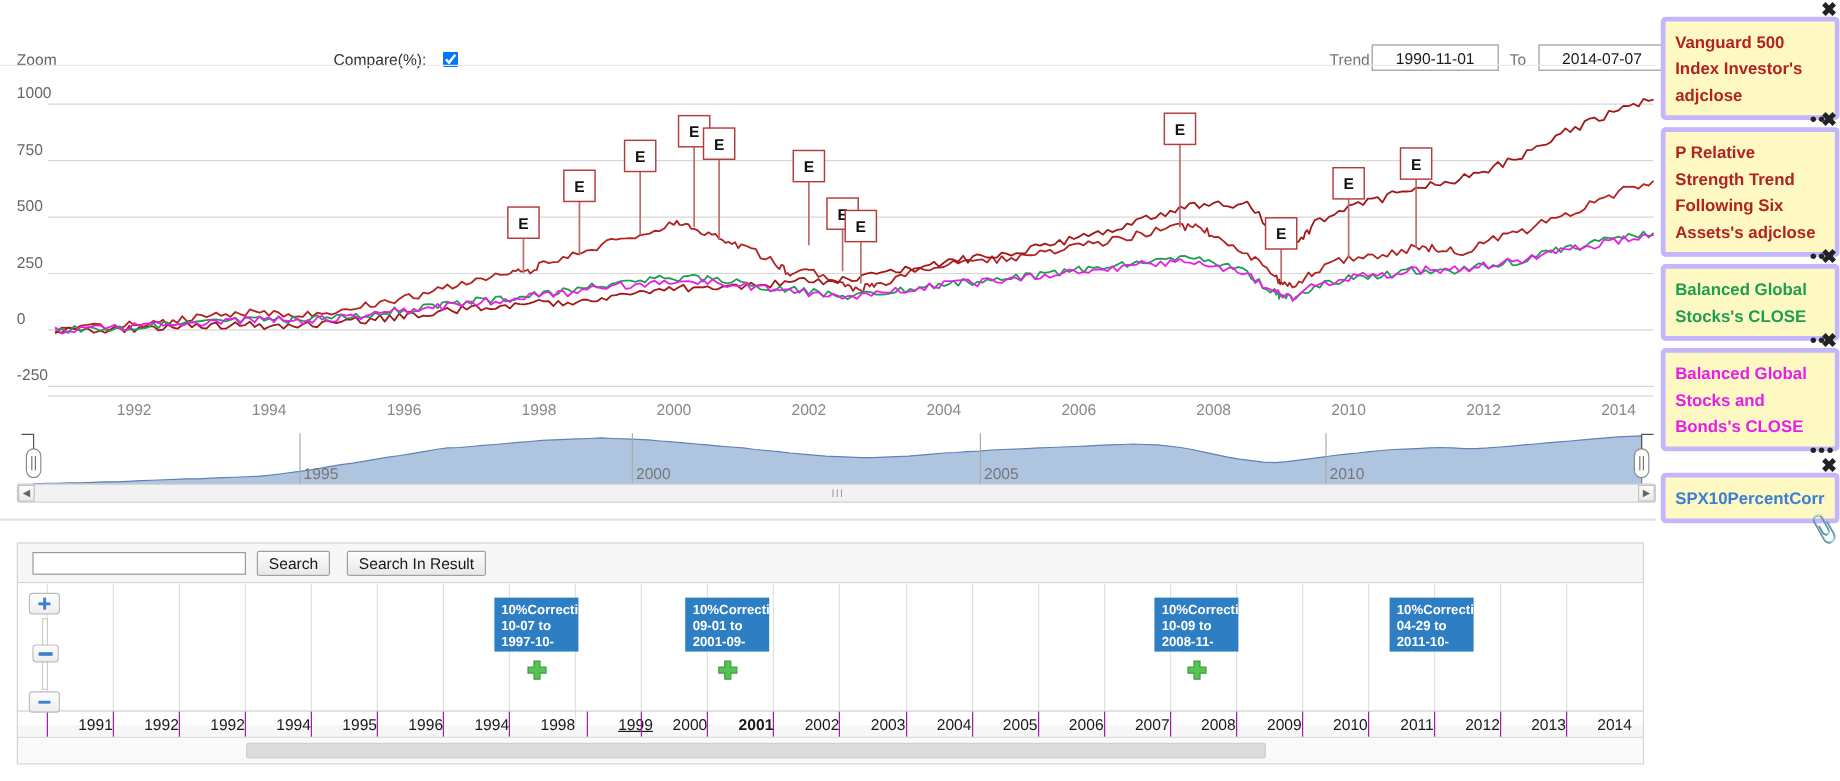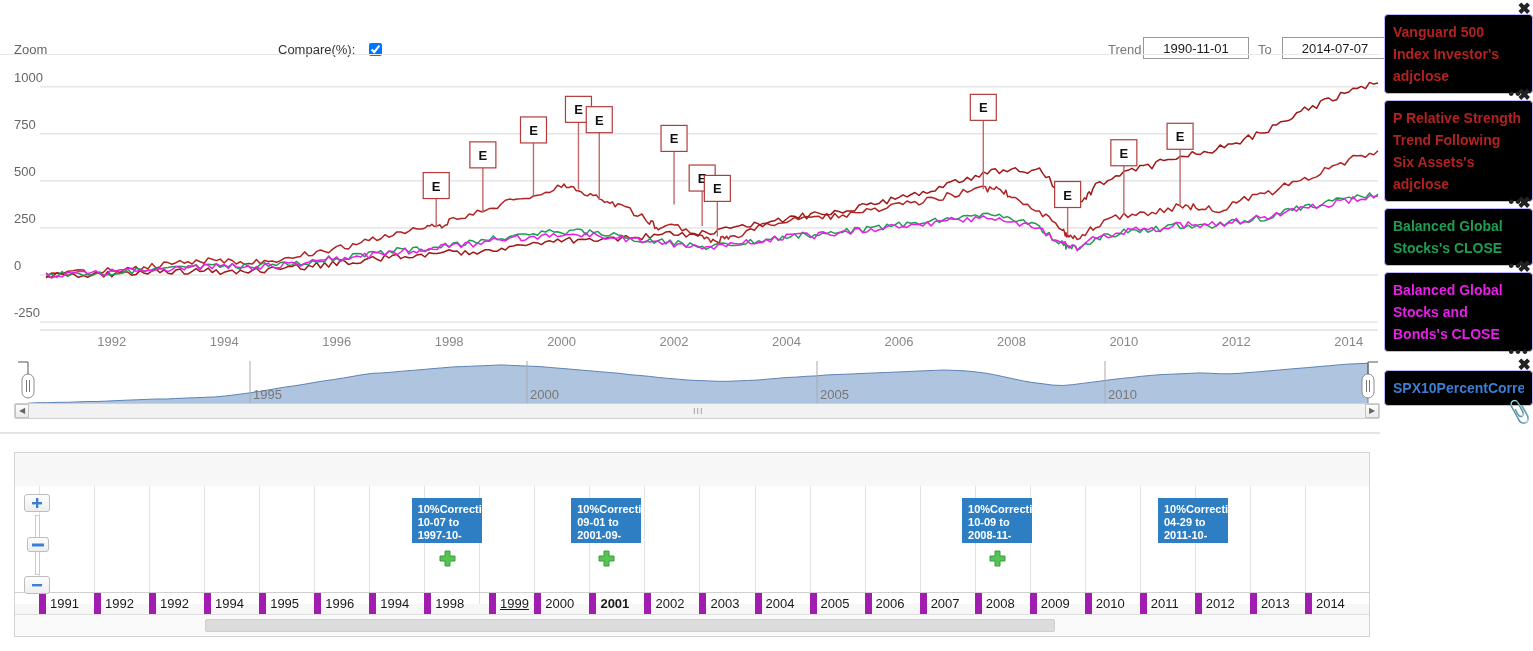--- a/index.html
+++ b/index.html
@@ -30,37 +30,37 @@
   .navsb{position:absolute;left:14px;top:403px;width:1366px;height:16px;background:#f2f2f2;border:1px solid #cfcfcf;border-radius:2px;box-sizing:border-box;}
   .navsb .arrow{position:absolute;top:0;width:14px;height:14px;background:linear-gradient(#fdfdfd,#ebebeb);border:1px solid #c4c4c4;box-sizing:border-box;font-size:8px;line-height:12px;text-align:center;color:#666;}
   .navsb .arrow.l{left:0;}
   .navsb .arrow.r{right:0;}
   .navsb .grip{position:absolute;left:50%;top:4px;margin-left:-4px;width:8px;height:7px;color:#999;font-size:9px;line-height:7px;letter-spacing:1px;}
   .hsplit{position:absolute;left:0;top:432px;width:1380px;height:2px;background:#e3e3e3;}
 
   
   .legend{position:absolute;left:1384px;top:14px;width:149px;}
   .lgi{position:relative;margin-bottom:6px;}
-  .lgi .box{border:1px solid #c4b5fd;border-radius:4px;padding:6px 8px 6px 8px;background:#000000;min-height:18px;}
+  .lgi .box{border:4px solid #c4b5fd;border-radius:4px;padding:6px 8px 6px 8px;background:#fef9c3;min-height:18px;}
   .lgi .txt{font-weight:bold;font-size:14px;line-height:22px;word-break:break-word;}
   .lgi .x{position:absolute;right:2px;top:-12px;font-size:16px;font-weight:bold;color:#222;cursor:pointer;line-height:14px;}
   .lgi .dots{position:absolute;right:4px;bottom:-5px;font-size:17px;letter-spacing:1px;color:#222;line-height:10px;cursor:pointer;}
   .lgi .clip{position:absolute;right:0px;bottom:-14px;font-size:20px;color:#555;cursor:pointer;line-height:16px;transform:rotate(12deg);}
   .lgi .box.nowrap .txt{white-space:nowrap;overflow:hidden;}
 
   
   .tl{position:absolute;left:14px;top:452px;width:1356px;height:185px;border:1px solid #d4d4d4;background:#f7f7f7;box-sizing:border-box;}
   .tl-search{position:absolute;left:0;top:0;width:100%;height:33px;border-bottom:1px solid #d4d4d4;box-sizing:border-box;}
   .tl-input{position:absolute;left:12px;top:7px;width:178px;height:19px;border:1px solid #999;background:#fff;font-family:"Liberation Sans",sans-serif;font-size:13px;padding:0 3px;box-sizing:border-box;}
   .tl-btn{position:absolute;top:6px;height:21px;border:1px solid #a0a0a0;border-radius:2px;background:linear-gradient(#fdfdfd,#e8e8e8);font-family:"Liberation Sans",sans-serif;font-size:13px;color:#1a1a1a;padding:0 9px;cursor:pointer;}
   .tl-btn.b1{left:199px;}
   .tl-btn.b2{left:274px;}
   .tl-body{position:absolute;left:0;top:33px;width:100%;height:118px;background:#fff;overflow:hidden;}
   .tl-axis{position:absolute;left:0;top:139px;width:100%;height:22px;border-top:1px solid #d0d0d0;}
-  .tl-yr{position:absolute;top:0;height:22px;border-left:7px solid #a21caf;box-sizing:border-box;font-size:13px;color:#1a1a1a;line-height:21px;padding-left:4px;}
+  .tl-yr{position:absolute;top:0;height:22px;border-left:1px solid #a21caf;box-sizing:border-box;font-size:13px;color:#1a1a1a;line-height:21px;padding-left:4px;text-align:right;}
   .tl-gl{position:absolute;top:0;width:1px;height:118px;background:#e2e2e2;}
   .tl-band{position:absolute;height:45px;background:#2e7ec4;color:#fff;font-weight:bold;font-size:11px;line-height:13px;padding:5px 6px 0 6px;box-sizing:border-box;overflow:hidden;cursor:pointer;}
   .tl-plus{position:absolute;width:17px;height:17px;cursor:pointer;}
   .tl-plus svg{display:block;}
   .tl-sb{position:absolute;left:0;bottom:0;width:100%;height:22px;background:#fafafa;border-top:1px solid #ddd;box-sizing:border-box;}
   .tl-sb .thumb{position:absolute;left:190px;top:4px;width:850px;height:13px;background:#dcdcdc;border:1px solid #cfcfcf;border-radius:2px;box-sizing:border-box;}
 
   
   .vz{position:absolute;left:24px;top:494px;width:28px;height:100px;}
   .vz .btn{position:absolute;left:0;width:26px;height:18px;border:1px solid #bdbdbd;border-radius:3px;background:linear-gradient(#fdfdfd,#eeeeee);box-sizing:border-box;cursor:pointer;}
@@ -223,20 +223,25 @@
     <div class="lgi" style="margin-top: 14px;">
       <div class="x">✖</div>
       <div class="box nowrap">
         <div class="txt" style="color: rgb(59, 127, 212);">SPX10PercentCorrection</div>
       </div>
       <div class="clip">📎</div>
     </div>
   </div>
 
 <div class="tl">
+  <div class="tl-search">
+    <input class="tl-input" placeholder="" style="">
+    <button class="tl-btn b1">Search</button>
+    <button class="tl-btn b2">Search In Result</button>
+  </div>
   <div class="tl-body" id="tlbody">
       <div class="tl-gl" style="left: 24px;"></div>
       <div class="tl-gl" style="left: 79.0407px;"></div>
       <div class="tl-gl" style="left: 134.081px;"></div>
       <div class="tl-gl" style="left: 189.122px;"></div>
       <div class="tl-gl" style="left: 244.163px;"></div>
       <div class="tl-gl" style="left: 299.203px;"></div>
       <div class="tl-gl" style="left: 354.244px;"></div>
       <div class="tl-gl" style="left: 409.285px;"></div>
       <div class="tl-gl" style="left: 464.325px;"></div>

